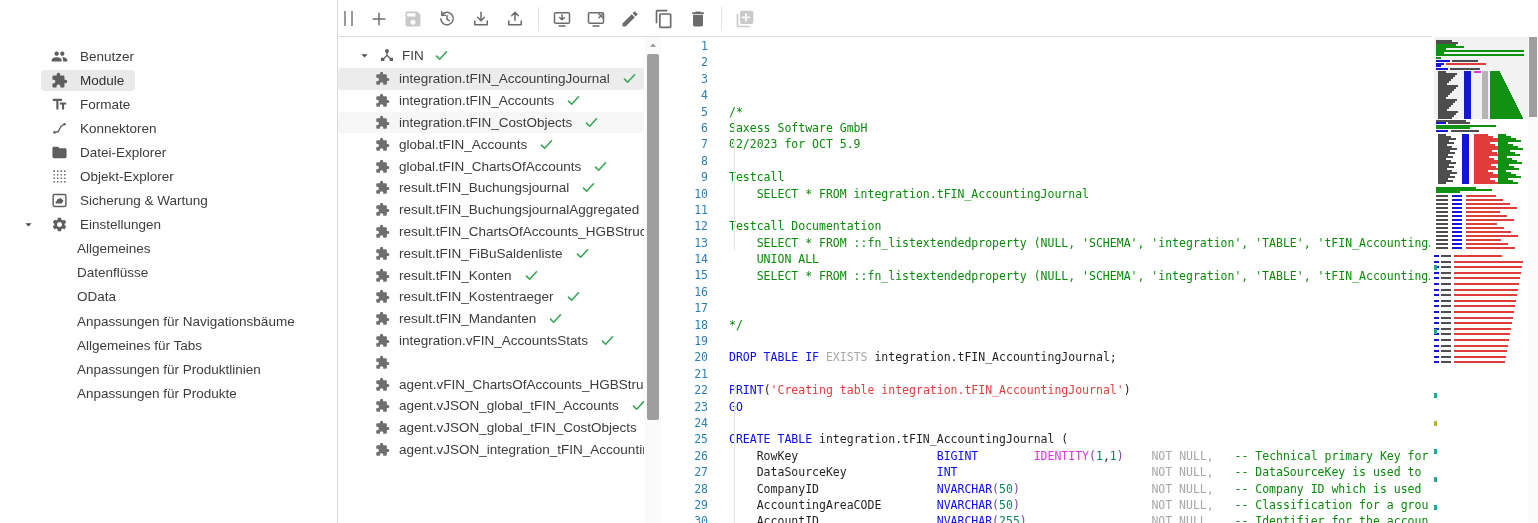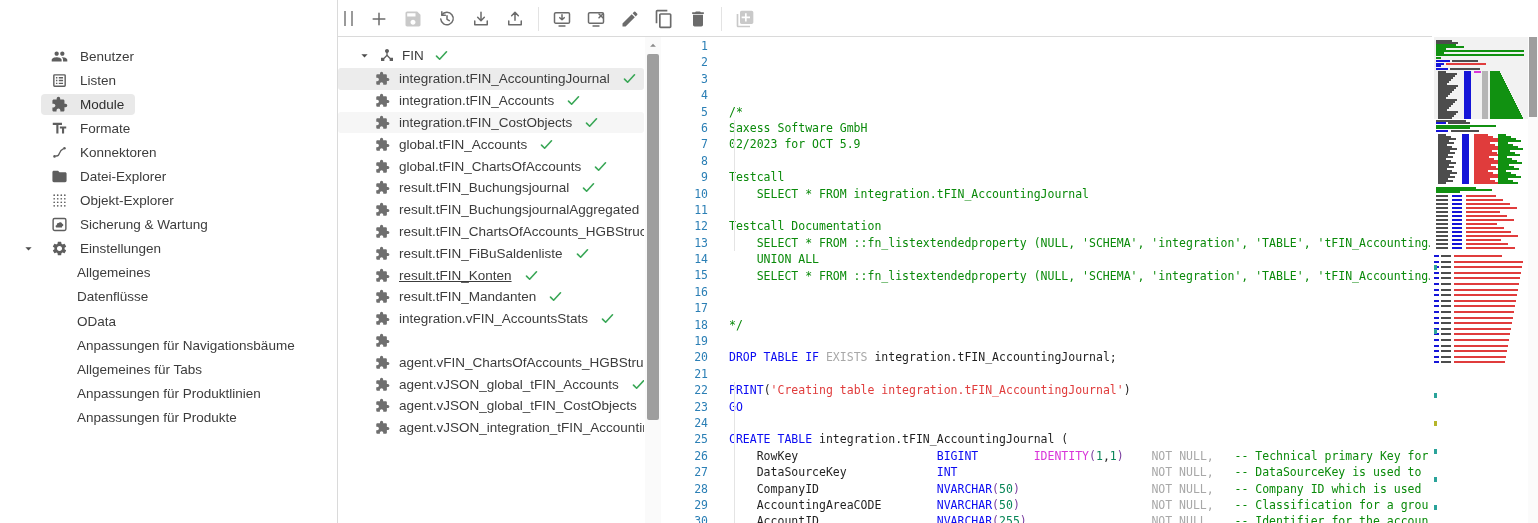--- a/index.html
+++ b/index.html
@@ -66,30 +66,20 @@
   <nav class="sidebar">
     <div id="side-items">
         <div class="side-item">
           <span class="side-inner">
             <span class="side-icon">
               <svg viewBox="0 0 24 24" fill="currentColor">
                 <path d="M16 11c1.66 0 2.99-1.34 2.99-3S17.66 5 16 5c-1.66 0-3 1.34-3 3s1.34 3 3 3zm-8 0c1.66 0 2.99-1.34 2.99-3S9.66 5 8 5C6.34 5 5 6.34 5 8s1.34 3 3 3zm0 2c-2.33 0-7 1.17-7 3.5V19h14v-2.5c0-2.33-4.67-3.5-7-3.5zm8 0c-.29 0-.62.02-.97.05 1.16.84 1.97 1.97 1.97 3.45V19h6v-2.5c0-2.33-4.67-3.5-7-3.5z"></path>
               </svg>
             </span>
             <span>Benutzer</span>
-          </span>
-        </div>
-        <div class="side-item">
-          <span class="side-inner">
-            <span class="side-icon">
-              <svg viewBox="0 0 24 24" fill="currentColor">
-                <path d="M19 5v14H5V5h14m0-2H5a2 2 0 0 0-2 2v14a2 2 0 0 0 2 2h14a2 2 0 0 0 2-2V5a2 2 0 0 0-2-2zM7 7h2v2H7zm0 4h2v2H7zm0 4h2v2H7zm4-8h6v2h-6zm0 4h6v2h-6zm0 4h6v2h-6z"></path>
-              </svg>
-            </span>
-            <span>Listen</span>
           </span>
         </div>
         <div class="side-item selected">
           <span class="side-inner">
             <span class="side-icon">
               <svg viewBox="0 0 24 24" fill="currentColor">
                 <path d="M20.5 11H19V7c0-1.1-.9-2-2-2h-4V3.5a2.5 2.5 0 0 0-5 0V5H4c-1.1 0-2 .9-2 2v3.8h1.5c1.49 0 2.7 1.21 2.7 2.7s-1.21 2.7-2.7 2.7H2V20c0 1.1.9 2 2 2h3.8v-1.5c0-1.49 1.21-2.7 2.7-2.7 1.49 0 2.7 1.21 2.7 2.7V22H17c1.1 0 2-.9 2-2v-4h1.5a2.5 2.5 0 0 0 0-5z"></path>
               </svg>
             </span>
             <span>Module</span>
@@ -411,21 +401,34 @@
                   <path d="M4 13l5 5L20 6"></path>
                 </svg>
               </span>
             </div>
             <div class="tree-item">
               <span class="puzzle">
                 <svg viewBox="0 0 24 24" fill="currentColor">
                   <path d="M20.5 11H19V7c0-1.1-.9-2-2-2h-4V3.5a2.5 2.5 0 0 0-5 0V5H4c-1.1 0-2 .9-2 2v3.8h1.5c1.49 0 2.7 1.21 2.7 2.7s-1.21 2.7-2.7 2.7H2V20c0 1.1.9 2 2 2h3.8v-1.5c0-1.49 1.21-2.7 2.7-2.7 1.49 0 2.7 1.21 2.7 2.7V22H17c1.1 0 2-.9 2-2v-4h1.5a2.5 2.5 0 0 0 0-5z"></path>
                 </svg>
               </span>
-              <span style="flex-shrink: 0; text-decoration: underline;">result.tFIN_Konten</span>
+              <span style="flex-shrink: 0;">result.tFIN_Konten</span>
+              <span class="check">
+                <svg viewBox="0 0 24 24" fill="none" stroke="#3aa757" stroke-width="2.6" stroke-linecap="round" stroke-linejoin="round">
+                  <path d="M4 13l5 5L20 6"></path>
+                </svg>
+              </span>
+            </div>
+            <div class="tree-item">
+              <span class="puzzle">
+                <svg viewBox="0 0 24 24" fill="currentColor">
+                  <path d="M20.5 11H19V7c0-1.1-.9-2-2-2h-4V3.5a2.5 2.5 0 0 0-5 0V5H4c-1.1 0-2 .9-2 2v3.8h1.5c1.49 0 2.7 1.21 2.7 2.7s-1.21 2.7-2.7 2.7H2V20c0 1.1.9 2 2 2h3.8v-1.5c0-1.49 1.21-2.7 2.7-2.7 1.49 0 2.7 1.21 2.7 2.7V22H17c1.1 0 2-.9 2-2v-4h1.5a2.5 2.5 0 0 0 0-5z"></path>
+                </svg>
+              </span>
+              <span style="flex-shrink: 0;">result.tFIN_Kostentraeger</span>
               <span class="check">
                 <svg viewBox="0 0 24 24" fill="none" stroke="#3aa757" stroke-width="2.6" stroke-linecap="round" stroke-linejoin="round">
                   <path d="M4 13l5 5L20 6"></path>
                 </svg>
               </span>
             </div>
             <div class="tree-item">
               <span class="puzzle">
                 <svg viewBox="0 0 24 24" fill="currentColor">
                   <path d="M20.5 11H19V7c0-1.1-.9-2-2-2h-4V3.5a2.5 2.5 0 0 0-5 0V5H4c-1.1 0-2 .9-2 2v3.8h1.5c1.49 0 2.7 1.21 2.7 2.7s-1.21 2.7-2.7 2.7H2V20c0 1.1.9 2 2 2h3.8v-1.5c0-1.49 1.21-2.7 2.7-2.7 1.49 0 2.7 1.21 2.7 2.7V22H17c1.1 0 2-.9 2-2v-4h1.5a2.5 2.5 0 0 0 0-5z"></path>

